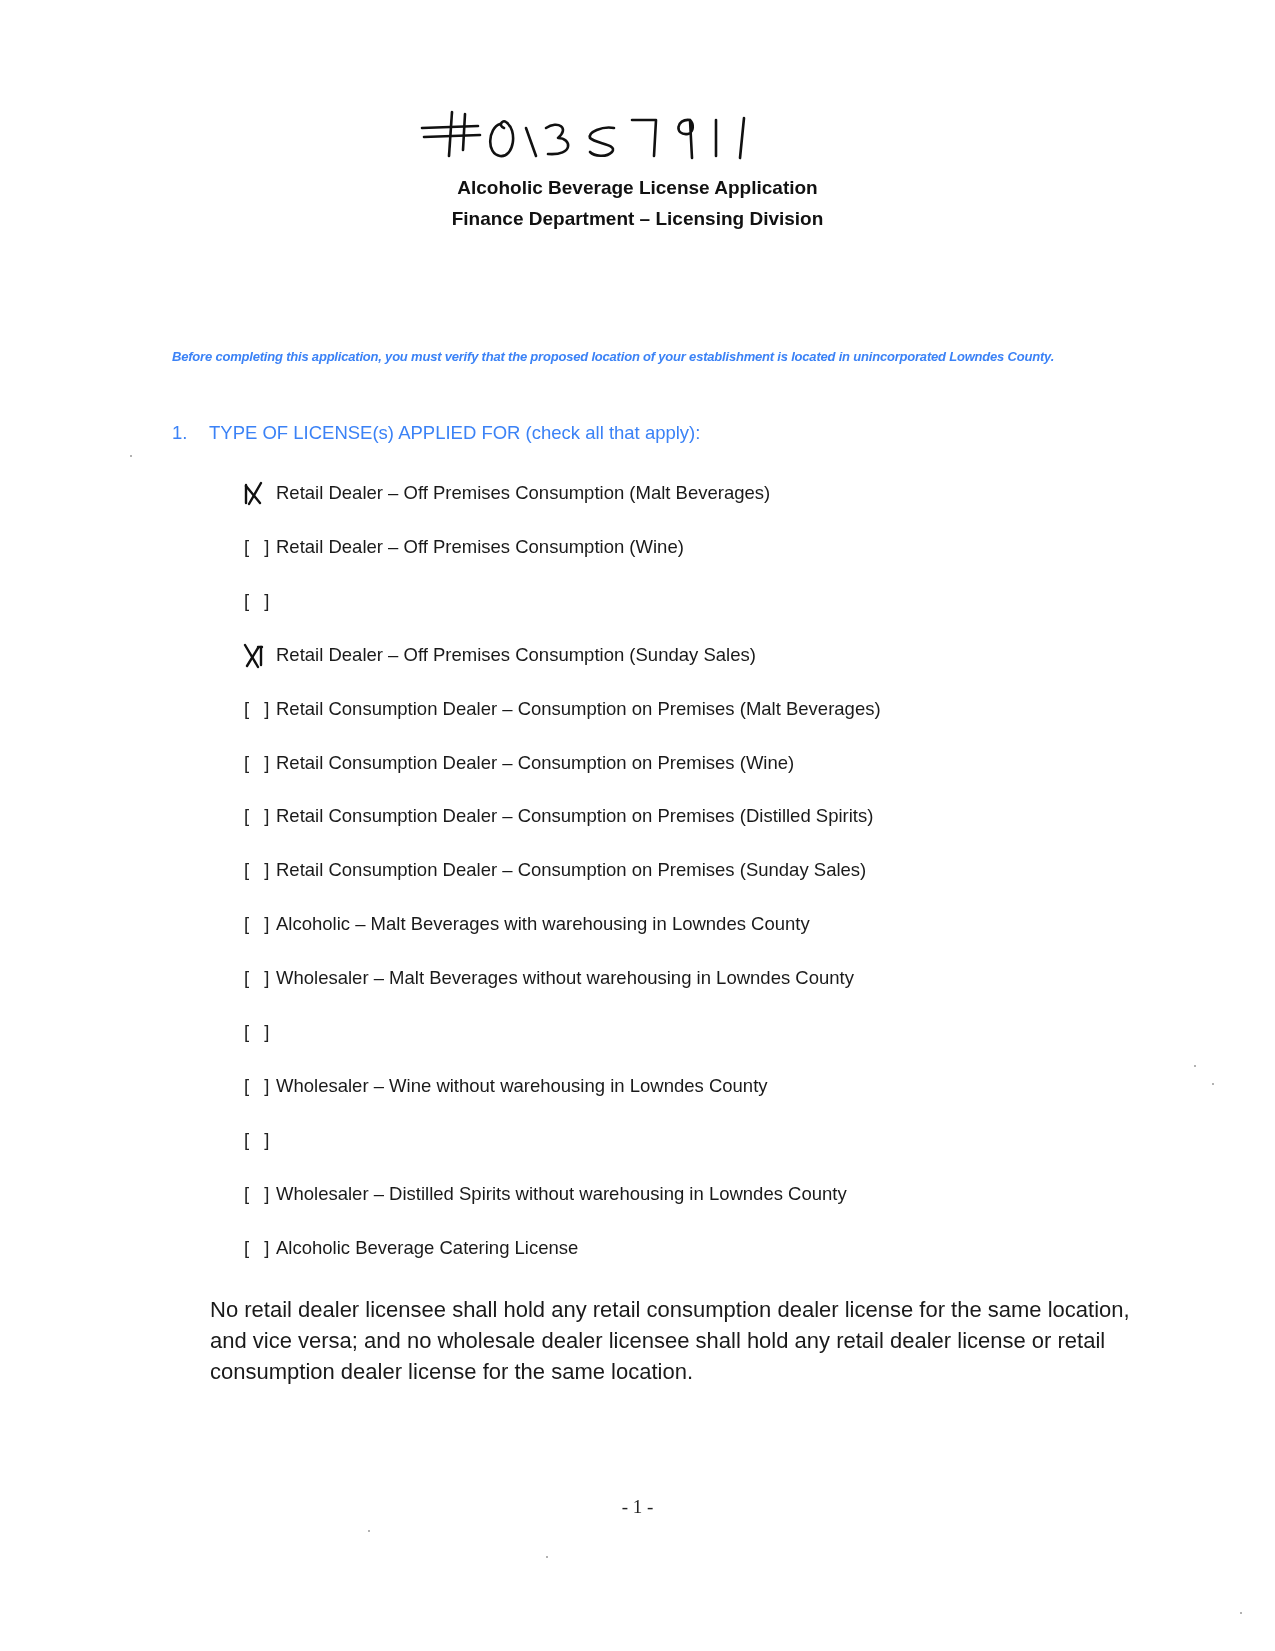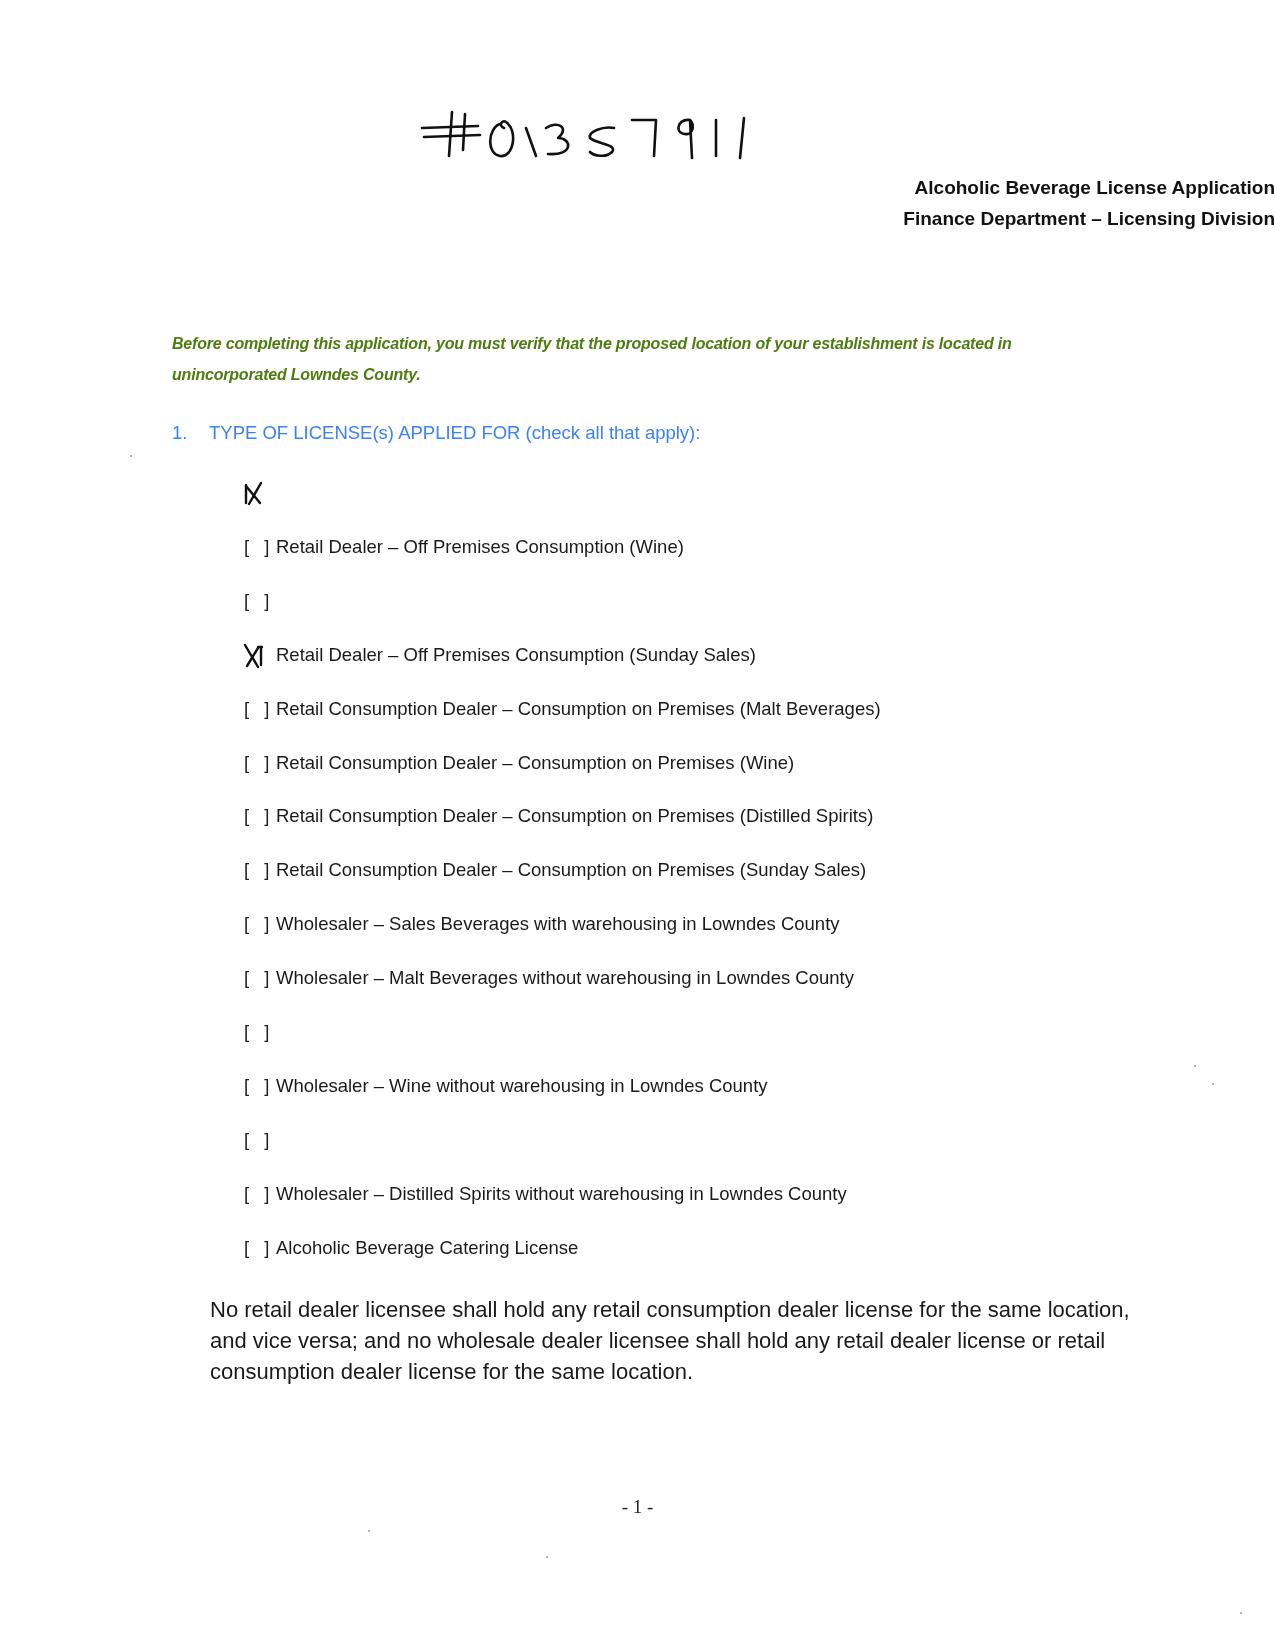--- a/index.html
+++ b/index.html
@@ -9,30 +9,30 @@
     color: #1a1a1a;
   }
   .page { position: absolute; left: 0; top: 0; width: 1275px; height: 1651px; }
 
   .handwritten {
     position: absolute; left: 418px; top: 106px; width: 340px; height: 60px;
   }
   .handwritten svg { width: 100%; height: 100%; }
 
   .header {
-    position: absolute; left: 0; width: 1275px; text-align: right;
+    position: absolute; left: 0; width: 1275px; text-align: center;
     font-weight: bold; font-size: 19px; line-height: 31px; color: #111;
   }
   .header .line { display: block; }
   .header .l1 { padding-left: 0; }
 
   .intro {
-    position: absolute; left: 172px; top: 328px; width: 950px;
-    font-style: italic; font-weight: bold; font-size: 16px; line-height: 31px;
-    letter-spacing: -0.2px; color: #4d7c0f;
+    position: absolute; left: 172px; top: 341px; width: 950px;
+    font-style: italic; font-weight: bold; font-size: 13px; line-height: 31px;
+    letter-spacing: -0.2px; color: #3b82f6;
   }
 
   .question {
     position: absolute; left: 172px; top: 422px; font-size: 18.5px; color: #3b82f6;
   }
   .question .num { display: inline-block; width: 37px; }
 
   .options { position: absolute; left: 242px; top: 478px; }
   .option {
     position: absolute; left: 0; height: 30px; white-space: nowrap;
@@ -105,36 +105,36 @@
   </div>
 
   <div class="options" id="options">
 
   <div class="option" style="top: 0px;"><span class="box"><svg viewBox="0 0 24 26">
             <g fill="none" stroke="#111" stroke-width="2.4" stroke-linecap="round">
               <path d="M4 4 L4 22"></path>
               <path d="M4 5 L18 22"></path>
               <path d="M19 2 L7 23"></path>
             </g>
-          </svg></span></div>
+          </svg></span><span>Retail Dealer – Off Premises Consumption (Malt Beverages)</span></div>
       <div class="option" style="top: 54px;"><span class="box"><span class="bracket">[ ]</span></span><span>Retail Dealer – Off Premises Consumption (Wine)</span></div>
       <div class="option" style="top: 108px;"><span class="box"><span class="bracket">[ ]</span></span></div>
       <div class="option" style="top: 162px;"><span class="box"><svg viewBox="0 0 24 26">
             <g fill="none" stroke="#111" stroke-width="2.4" stroke-linecap="round">
               <path d="M3 2 L16 24"></path>
               <path d="M16 5 L5 23"></path>
               <path d="M19 4 L19 22"></path>
               <path d="M16 4 L20 4"></path>
             </g>
           </svg></span><span>Retail Dealer – Off Premises Consumption (Sunday Sales)</span></div>
       <div class="option" style="top: 216px;"><span class="box"><span class="bracket">[ ]</span></span><span>Retail Consumption Dealer – Consumption on Premises (Malt Beverages)</span></div>
       <div class="option" style="top: 270px;"><span class="box"><span class="bracket">[ ]</span></span><span>Retail Consumption Dealer – Consumption on Premises (Wine)</span></div>
       <div class="option" style="top: 323px;"><span class="box"><span class="bracket">[ ]</span></span><span>Retail Consumption Dealer – Consumption on Premises (Distilled Spirits)</span></div>
       <div class="option" style="top: 377px;"><span class="box"><span class="bracket">[ ]</span></span><span>Retail Consumption Dealer – Consumption on Premises (Sunday Sales)</span></div>
-      <div class="option" style="top: 431px;"><span class="box"><span class="bracket">[ ]</span></span><span>Wholesaler – Sales Beverages with warehousing in Lowndes County</span></div>
+      <div class="option" style="top: 431px;"><span class="box"><span class="bracket">[ ]</span></span><span>Alcoholic – Malt Beverages with warehousing in Lowndes County</span></div>
       <div class="option" style="top: 485px;"><span class="box"><span class="bracket">[ ]</span></span><span>Wholesaler – Malt Beverages without warehousing in Lowndes County</span></div>
       <div class="option" style="top: 539px;"><span class="box"><span class="bracket">[ ]</span></span></div>
       <div class="option" style="top: 593px;"><span class="box"><span class="bracket">[ ]</span></span><span>Wholesaler – Wine without warehousing in Lowndes County</span></div>
       <div class="option" style="top: 647px;"><span class="box"><span class="bracket">[ ]</span></span></div>
       <div class="option" style="top: 701px;"><span class="box"><span class="bracket">[ ]</span></span><span>Wholesaler – Distilled Spirits without warehousing in Lowndes County</span></div>
       <div class="option" style="top: 755px;"><span class="box"><span class="bracket">[ ]</span></span><span>Alcoholic Beverage Catering License</span></div>
     </div>
 
   <div class="notice">No retail dealer licensee shall hold any retail consumption dealer license for the same location, and vice versa; and no wholesale dealer licensee shall hold any retail dealer license or retail consumption dealer license for the same location.</div>
 

